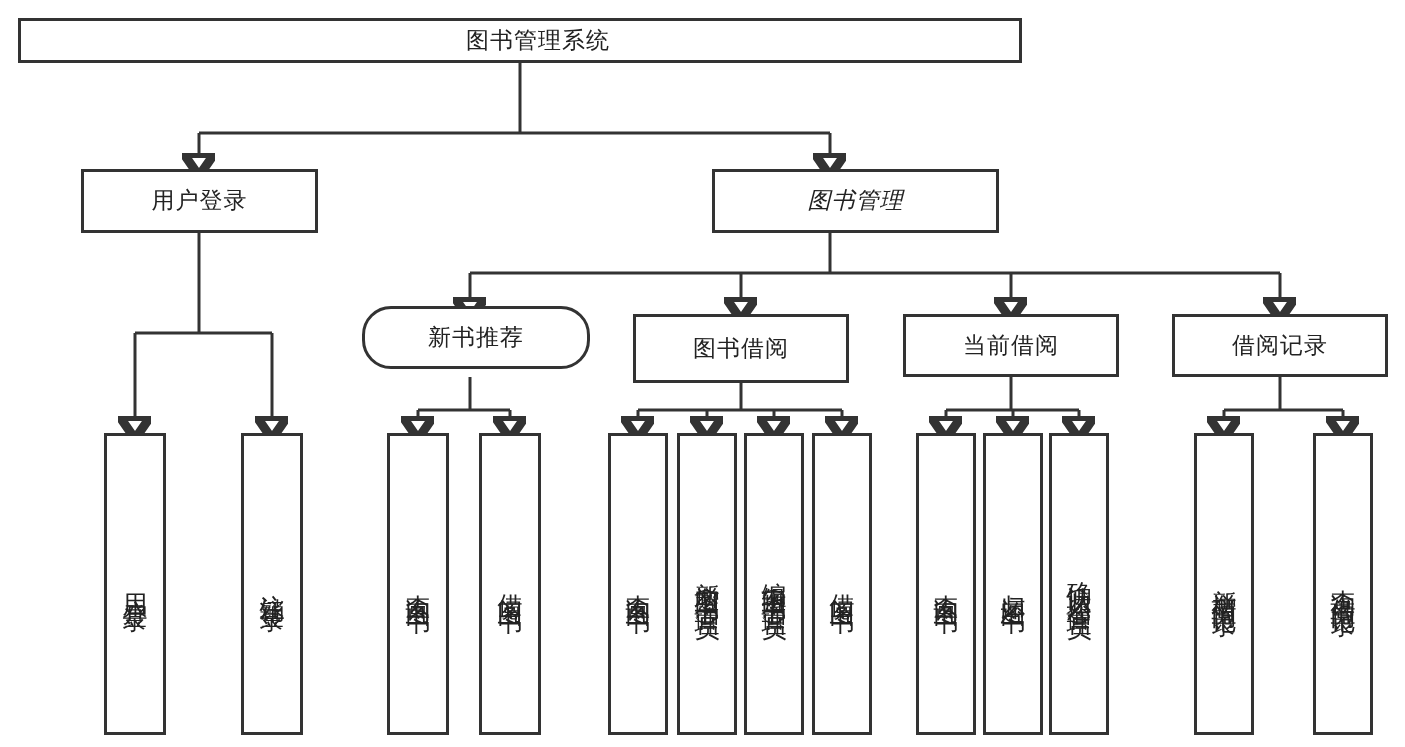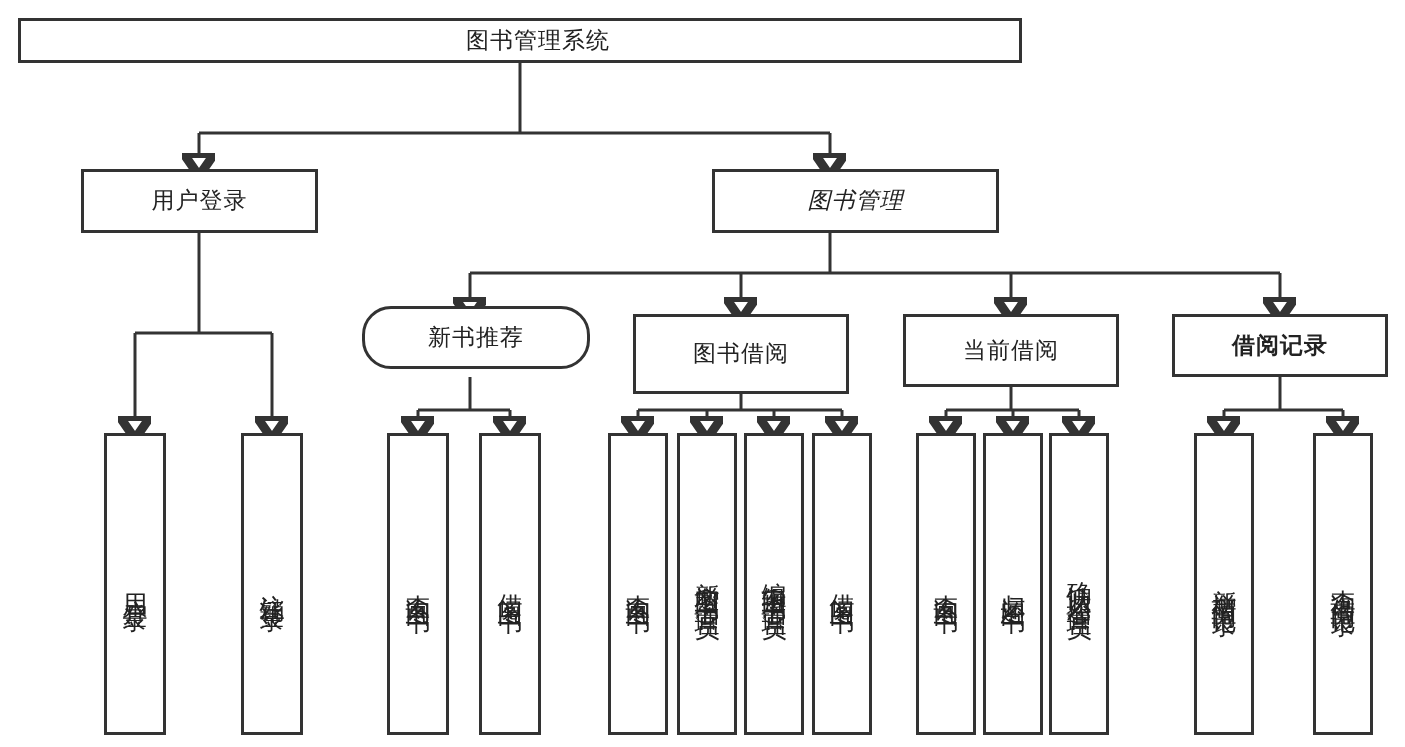--- a/index.html
+++ b/index.html
@@ -142,27 +142,27 @@
   <div class="node-box" style="left: 81px; top: 169px; width: 237px; height: 64px;">
     <span class="node-label-h">用户登录</span>
   </div>
   <div class="node-box" style="left: 712px; top: 169px; width: 287px; height: 64px; font-style: italic;">
     <span class="node-label-h">图书管理</span>
   </div>
 
   <div class="node-box" style="left: 362px; top: 306px; width: 228px; height: 63px; border-radius: 29px;">
     <span class="node-label-h">新书推荐</span>
   </div>
-  <div class="node-box" style="left: 633px; top: 314px; width: 216px; height: 80px;">
+  <div class="node-box" style="left: 633px; top: 314px; width: 216px; height: 69px;">
     <span class="node-label-h">图书借阅</span>
   </div>
-  <div class="node-box" style="left: 903px; top: 314px; width: 216px; height: 73px;">
+  <div class="node-box" style="left: 903px; top: 314px; width: 216px; height: 63px;">
     <span class="node-label-h">当前借阅</span>
   </div>
-  <div class="node-box" style="left: 1172px; top: 314px; width: 216px; height: 63px; font-weight: bold;">
+  <div class="node-box" style="left: 1172px; top: 314px; width: 216px; height: 63px;">
     <span class="node-label-h">借阅记录</span>
   </div>
 
   <div class="leaf-box" style="left: 104px; top: 433px; width: 62px; height: 302px;">
     <span class="node-label-v">用户登录</span>
   </div>
   <div class="leaf-box" style="left: 241px; top: 433px; width: 62px; height: 302px;">
     <span class="node-label-v">注销登录</span>
   </div>
   <div class="leaf-box" style="left: 387px; top: 433px; width: 62px; height: 302px;">

